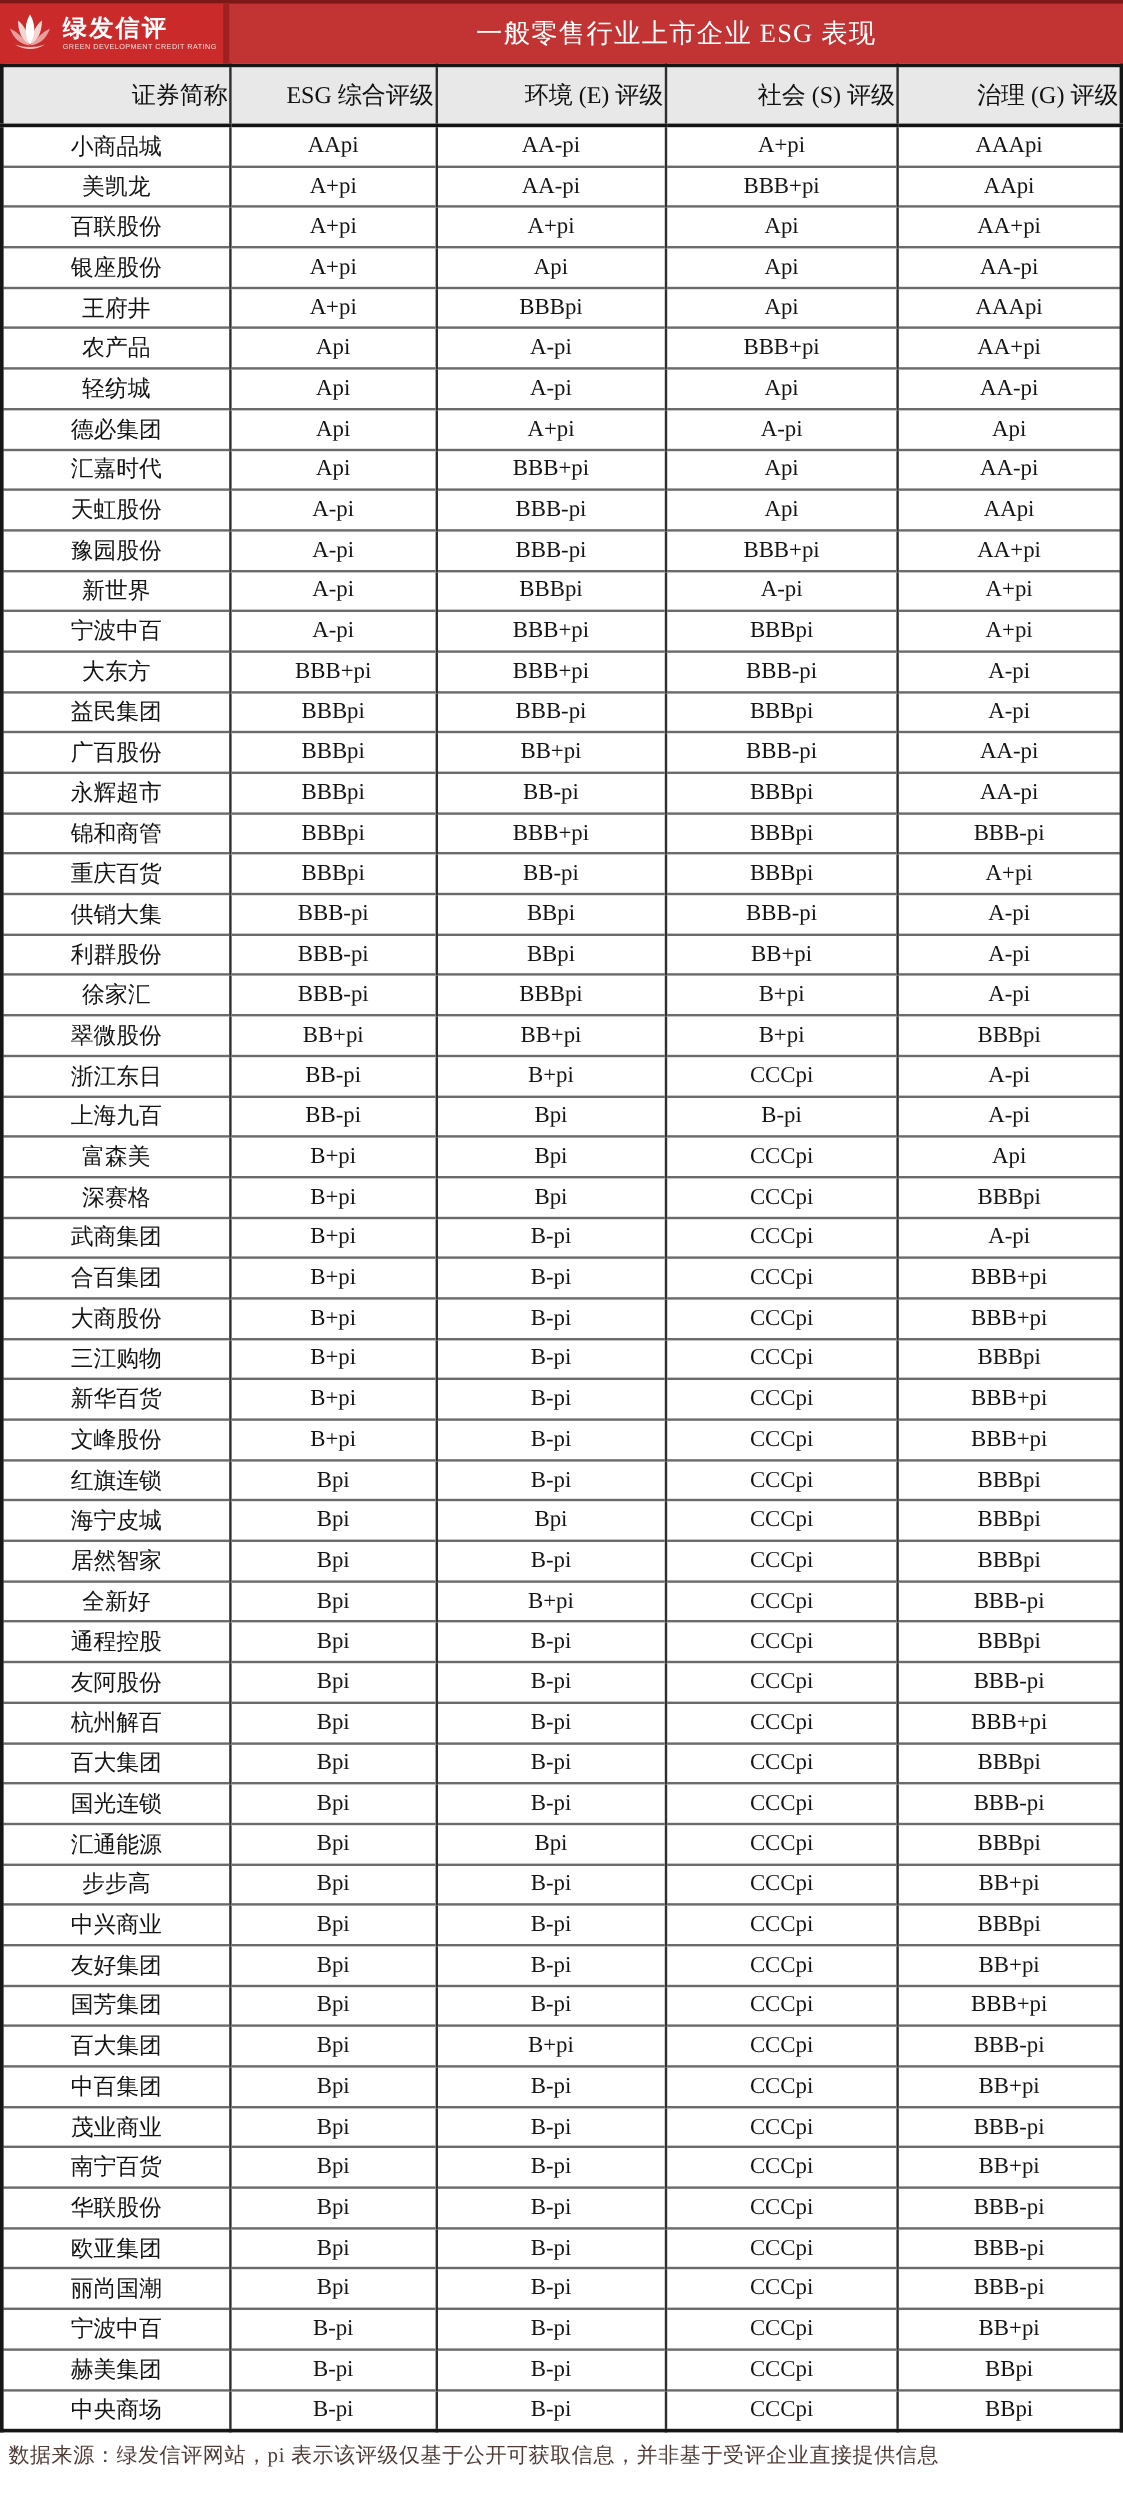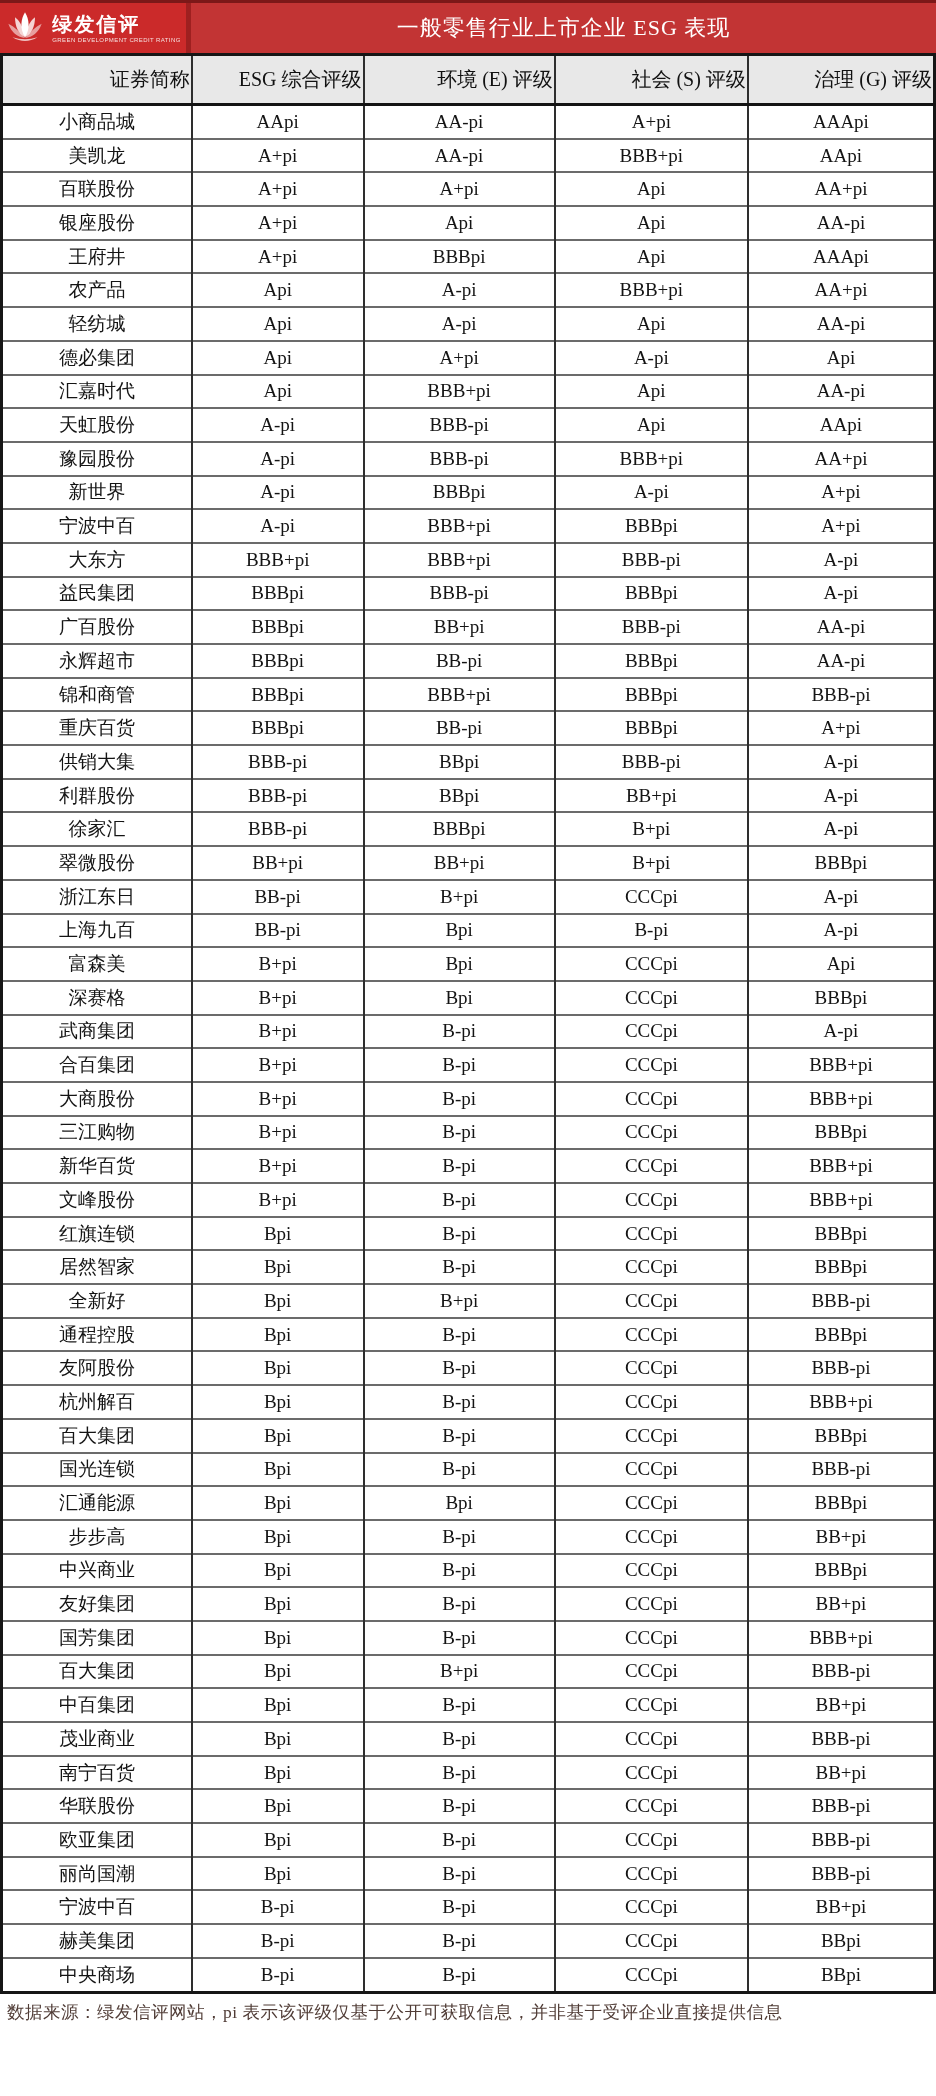--- a/index.html
+++ b/index.html
@@ -325,20 +325,27 @@
         <td>BBB+pi</td>
       </tr>
       <tr>
         <td>红旗连锁</td>
         <td>Bpi</td>
         <td>B-pi</td>
         <td>CCCpi</td>
         <td>BBBpi</td>
       </tr>
       <tr>
+        <td>海宁皮城</td>
+        <td>Bpi</td>
+        <td>Bpi</td>
+        <td>CCCpi</td>
+        <td>BBBpi</td>
+      </tr>
+      <tr>
         <td>居然智家</td>
         <td>Bpi</td>
         <td>B-pi</td>
         <td>CCCpi</td>
         <td>BBBpi</td>
       </tr>
       <tr>
         <td>全新好</td>
         <td>Bpi</td>
         <td>B+pi</td>

